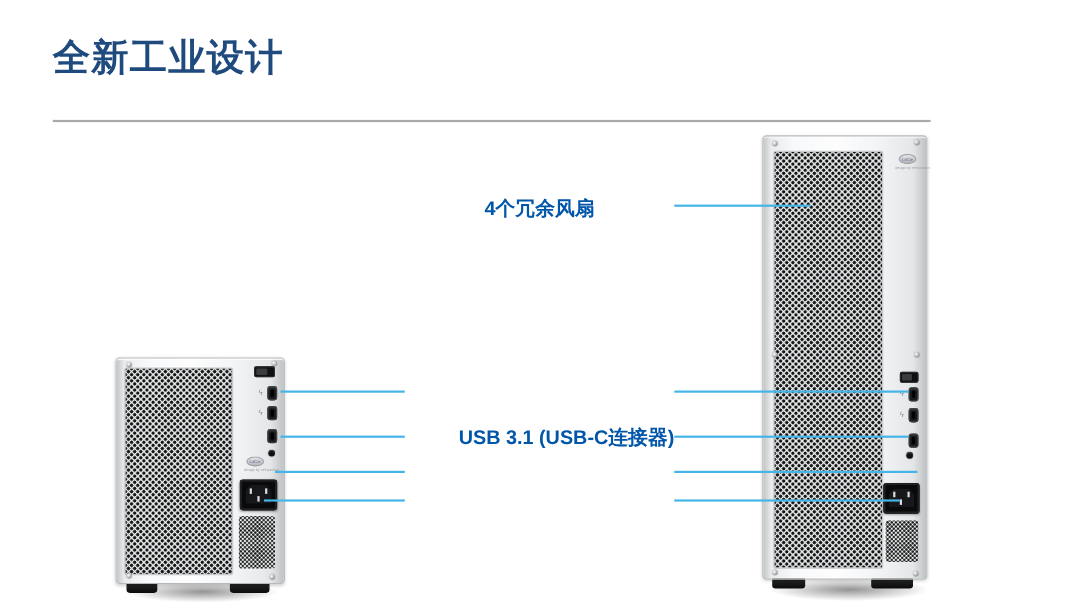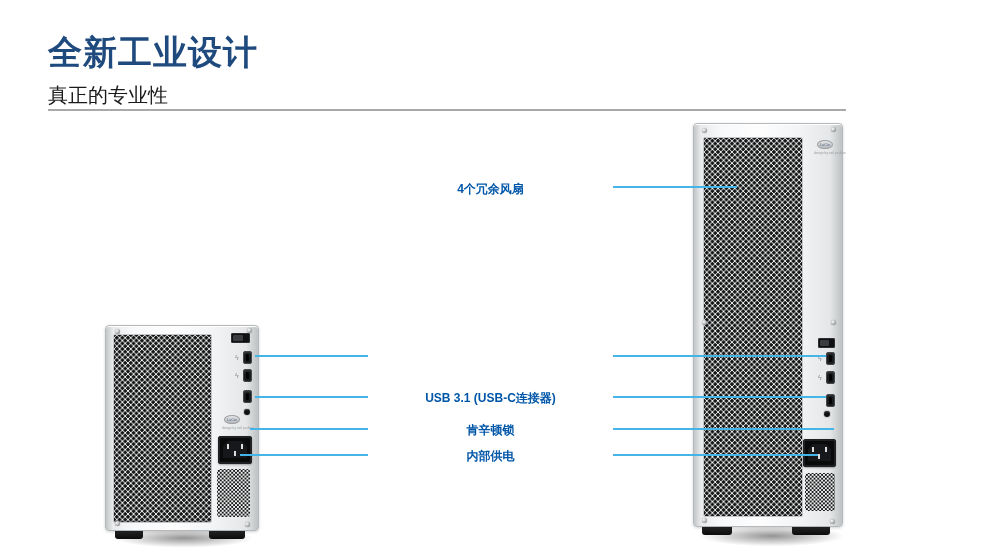--- a/index.html
+++ b/index.html
@@ -9,21 +9,21 @@
 
   
   .title { position:absolute; left:48px; top:30px; font-size:34px; font-weight:bold; color:#1F4A7D; letter-spacing:1px; }
   .subtitle { position:absolute; left:48px; top:82px; font-size:20px; color:#1a1a1a; }
   .rule { position:absolute; left:48px; top:109px; width:895px; height:2px; background:#a9a9a9; }
   .pageno { position:absolute; left:905px; top:521px; width:35px; text-align:center; font-size:11px; color:#4d4d4d; }
 
   
   .cline { position:absolute; height:2px; background:#45B5E8; }
   .clabel { position:absolute; left:368px; width:245px; text-align:center; transform:translateY(-50%);
-            font-size:12px; font-weight:bold; color:#0056A8; white-space:nowrap; }
+            font-size:18px; font-weight:bold; color:#0056A8; white-space:nowrap; }
 
   
   .device { position:absolute; }
   .device-body { position:absolute; inset:0; border:1px solid #b6b9bb; border-radius:4px;
     background:linear-gradient(90deg,#c3c6c8 0px,#e9ebec 7px,#f8f9fa 28px,#fdfdfe 45%,#f2f4f5 70%,#e4e6e7 calc(100% - 12px),#bfc2c4 100%);
     box-shadow:0 1px 3px rgba(0,0,0,.18), inset 0 1px 0 #ffffff; }
   .grille { position:absolute; border:1px solid #c4c7c9; border-radius:2px; background-color:#eef0f1;
     background-image:radial-gradient(circle,#151515 1.45px,rgba(0,0,0,0) 1.8px),radial-gradient(circle,#151515 1.45px,rgba(0,0,0,0) 1.8px);
     background-size:5.6px 5.6px; background-position:0 0,2.8px 2.8px;
     box-shadow:inset 0 0 5px rgba(0,0,0,.18); }
@@ -51,21 +51,20 @@
   .pin { position:absolute; background:#dcdcdc; width:2px; height:5px; }
   .foot { position:absolute; height:10px; background:linear-gradient(180deg,#2a2a2a,#0b0b0b); border-radius:2px 2px 3px 3px; }
   .ground-shadow { position:absolute; background:radial-gradient(ellipse 50% 48% at center,rgba(0,0,0,.42),rgba(0,0,0,0) 72%); }
 </style>
 </head>
 <body>
 
 <div class="slide">
 
   <h1 class="title">全新工业设计</h1>
-  <div class="subtitle">真正的专业性</div>
   <div class="rule"></div>
 
   <div class="ground-shadow" style="left:88px; top:524px; width:192px; height:28px;"></div>
   <div class="device" style="left:105px; top:325px; width:154px; height:206px;">
     <div class="foot" style="left:10px; top:204px; width:28px;"></div>
     <div class="foot" style="left:104px; top:204px; width:36px;"></div>
     <div class="device-body"></div>
     <div class="grille" style="left:8px; top:9px; width:99px; height:189px;"></div>
     <div class="screw" style="left:10px; top:4px;"></div>
     <div class="screw" style="left:142px; top:3px;"></div>
@@ -123,18 +122,16 @@
   <div class="cline" style="left:255px; top:355px; width:113px;"></div>
   <div class="cline" style="left:613px; top:355px; width:213px;"></div>
   <div class="cline" style="left:255px; top:396px; width:113px;"></div>
   <div class="cline" style="left:613px; top:396px; width:213px;"></div>
   <div class="cline" style="left:250px; top:428px; width:118px;"></div>
   <div class="cline" style="left:613px; top:428px; width:221px;"></div>
   <div class="cline" style="left:240px; top:454px; width:128px;"></div>
   <div class="cline" style="left:613px; top:454px; width:205px;"></div>
 
   <div class="clabel" style="top:189px;">4个冗余风扇</div>
-  <div class="clabel" style="top:398px;">USB 3.1 (USB-C连接器)</div>
-  <div class="clabel" style="top:430px;">肯辛顿锁</div>
-  <div class="clabel" style="top:456px;">内部供电</div>
+  <div class="clabel" style="top:398px;text-align:right;">USB 3.1 (USB-C连接器)</div>
 
   <div class="pageno">5</div>
 </div>
 
 </body></html>

